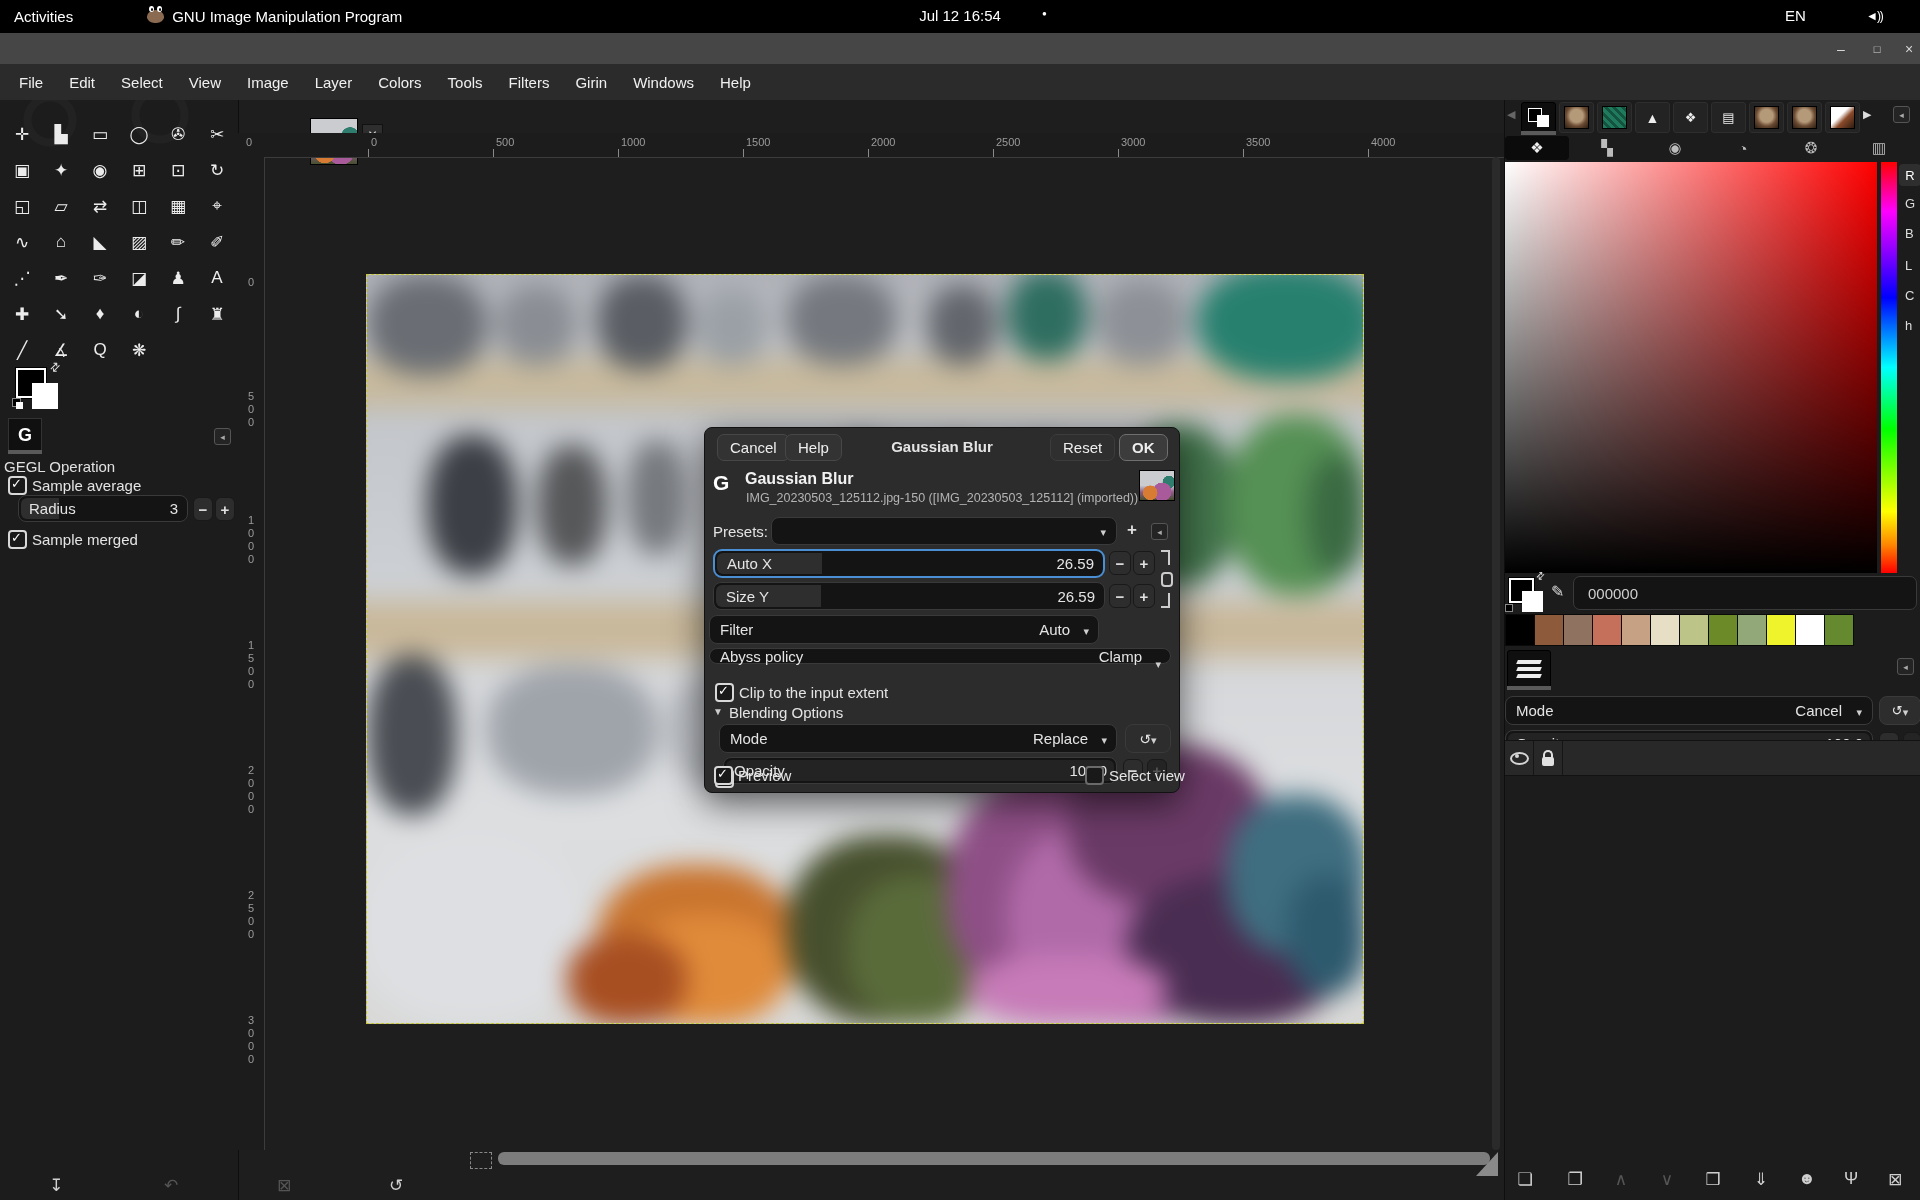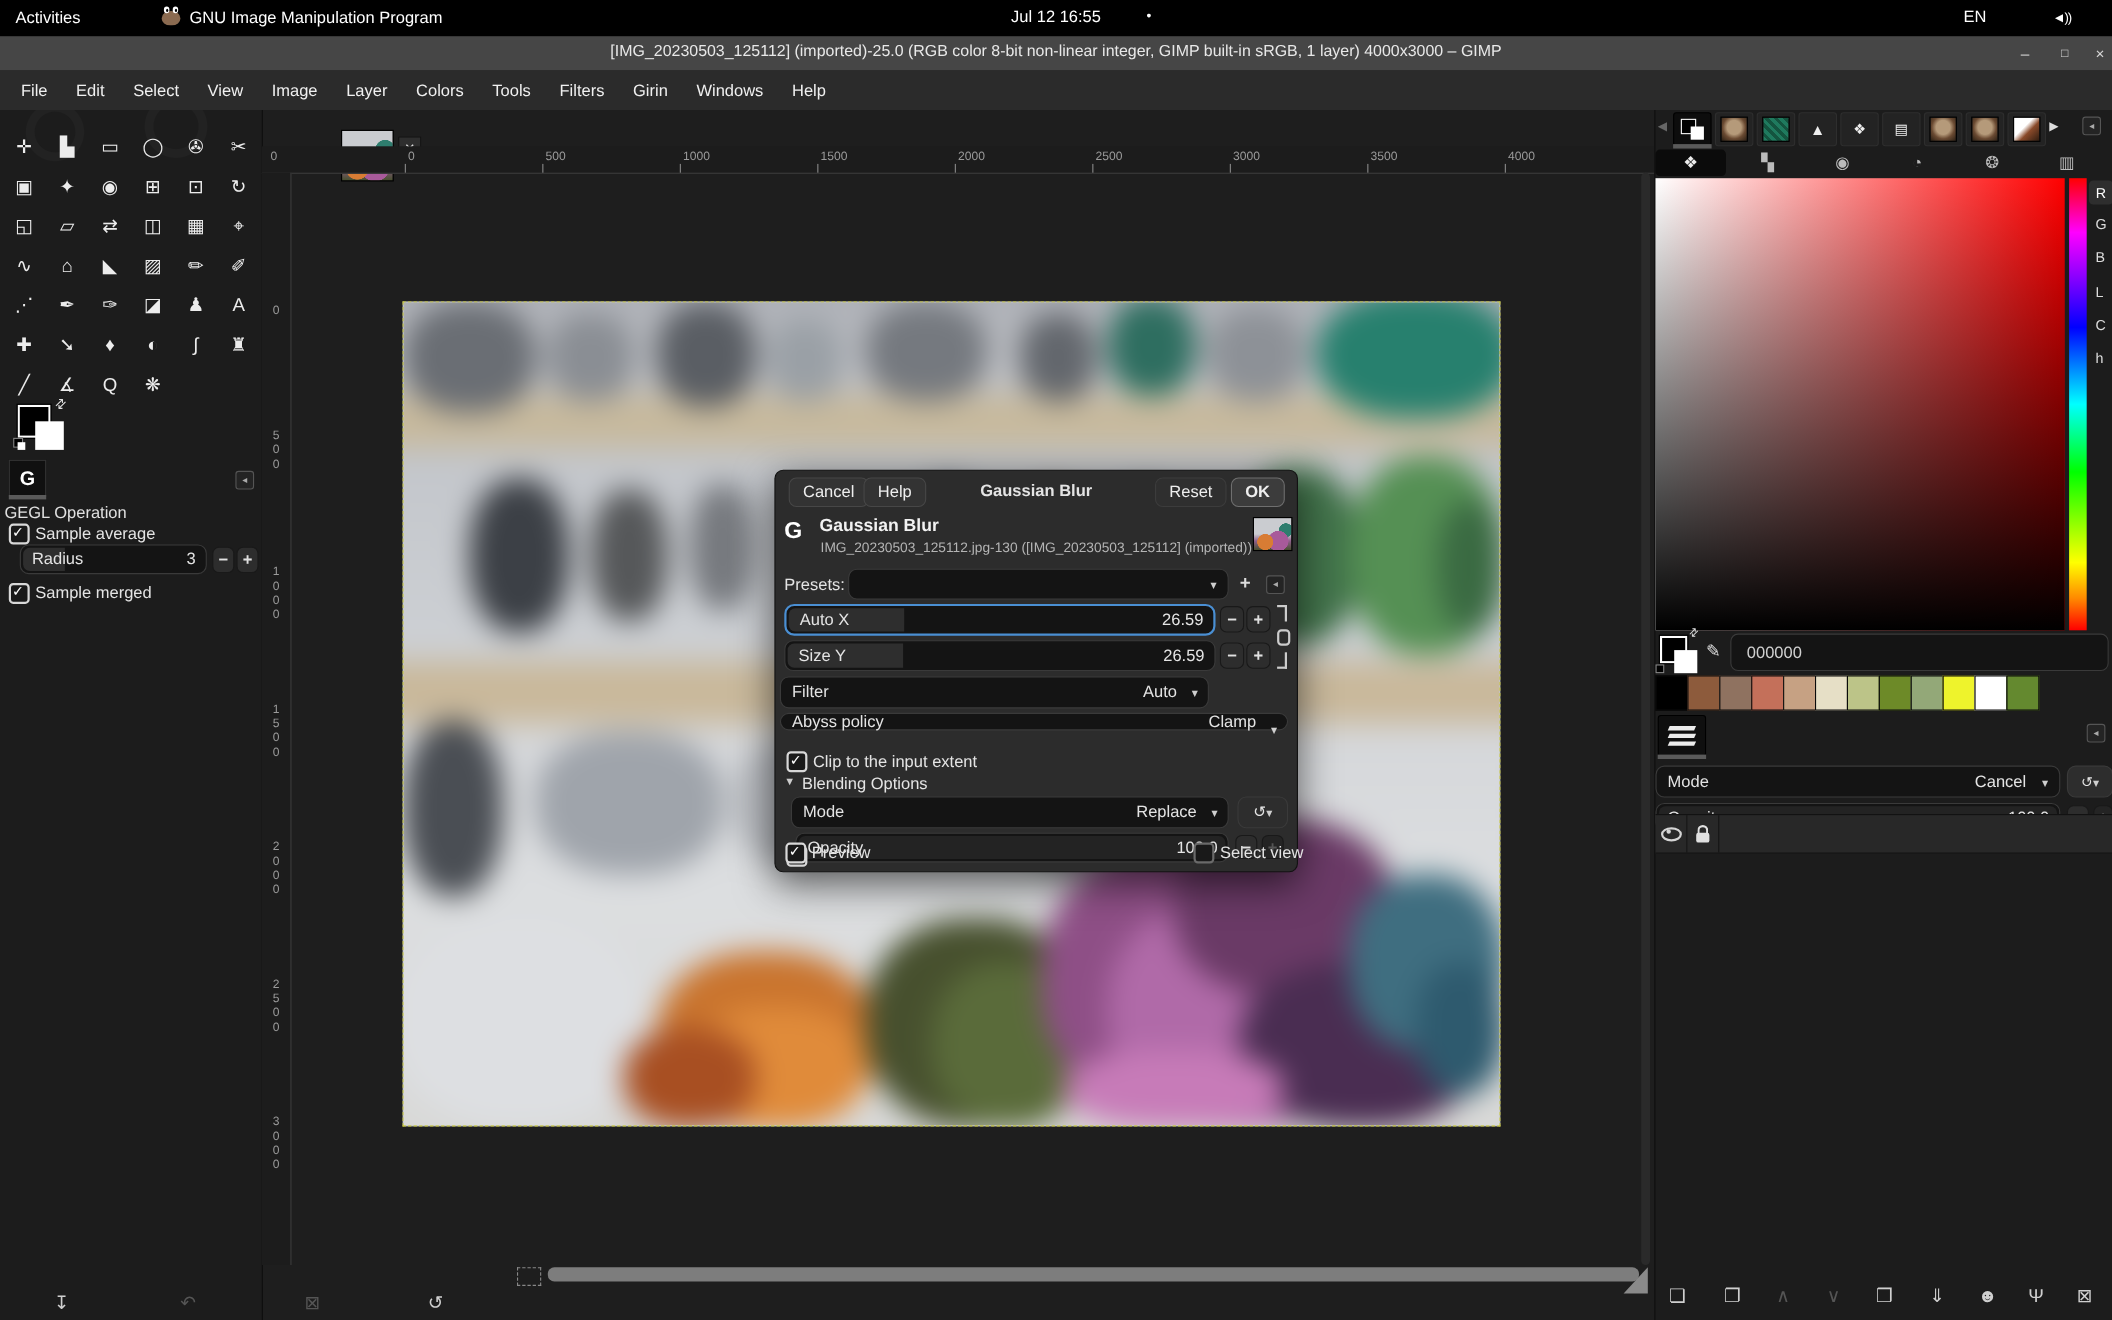--- a/index.html
+++ b/index.html
@@ -79,30 +79,29 @@
 <body>
 
 <div class="screen">
 
   <div class="sysbar">
     <span class="item">Activities</span>
     <span class="item flexc" style="padding-left:60px;">
       <span class="wilber"></span>
       <span>GNU Image Manipulation Program</span>
     </span>
-    <span class="abs" style="left:50%;transform:translateX(-50%);top:7px;">Jul 12 16:55</span>
+    <span class="abs" style="left:50%;transform:translateX(-50%);top:7px;">Jul 12 16:54</span>
     <span class="abs" style="left:1042px;top:9px;font-size:8px;">●</span>
     <span class="abs" style="left:1785px;top:7px;">EN</span>
 
     <span class="abs" style="left:1866px;top:9px;font-size:12px;letter-spacing:-1px;">◄))</span>
 
   </div>
 
   <div class="titlebar">
-    <span class="t">[IMG_20230503_125112] (imported)-25.0 (RGB color 8-bit non-linear integer, GIMP built-in sRGB, 1 layer) 4000x3000 – GIMP</span>
     <span class="winbtn" style="left:1828px;">–</span>
     <span class="winbtn" style="left:1864px;font-size:11px;">□</span>
     <span class="winbtn" style="left:1896px;">×</span>
   </div>
 
   <div class="menubar">
     <span class="mi">File</span>
     <span class="mi">Edit</span>
     <span class="mi">Select</span>
     <span class="mi">View</span>
@@ -371,21 +370,21 @@
 
   <div class="dlg">
     <div class="dbtn" style="left:12px;">Cancel</div>
     <div class="dbtn" style="left:80px;">Help</div>
     <span class="abs" style="left:50%;top:10px;transform:translateX(-50%);font-weight:bold;font-size:15px;">Gaussian Blur</span>
     <div class="dbtn" style="left:345px;background:#2f2f2f;border-color:#3c3c3c;">Reset</div>
     <div class="dbtn" style="left:414px;background:#3c3c3c;border-color:#6f6f6f;font-weight:bold;">OK</div>
 
     <span class="abs" style="left:8px;top:43px;font-weight:bold;font-size:21px;color:#fff;">G</span>
     <span class="abs" style="left:40px;top:42px;font-weight:bold;font-size:16px;color:#f2f2f2;">Gaussian Blur</span>
-    <span class="abs" style="left:41px;top:63px;font-size:12.5px;color:#b4b4b4;">IMG_20230503_125112.jpg-130 ([IMG_20230503_125112] (imported))</span>
+    <span class="abs" style="left:41px;top:63px;font-size:12.5px;color:#b4b4b4;">IMG_20230503_125112.jpg-150 ([IMG_20230503_125112] (imported))</span>
     <div class="abs minithumb" style="left:434px;top:42px;width:34px;height:29px;border:1px solid #000;"></div>
 
     <span class="abs" style="left:8px;top:95px;">Presets:</span>
     <div class="inp" style="left:66px;top:89px;width:346px;height:28px;">
       <span class="caret" style="position:absolute;right:10px;top:4px;"></span>
     </div>
     <span class="abs" style="left:422px;top:92px;font-weight:bold;font-size:17px;color:#ddd;">+</span>
     <div class="cornerbtn" style="left:446px;top:95px;">◂</div>
 
     <div class="inp" style="left:8px;top:121px;width:392px;height:29px;border:2px solid #4a8fd3;border-radius:9px;">

